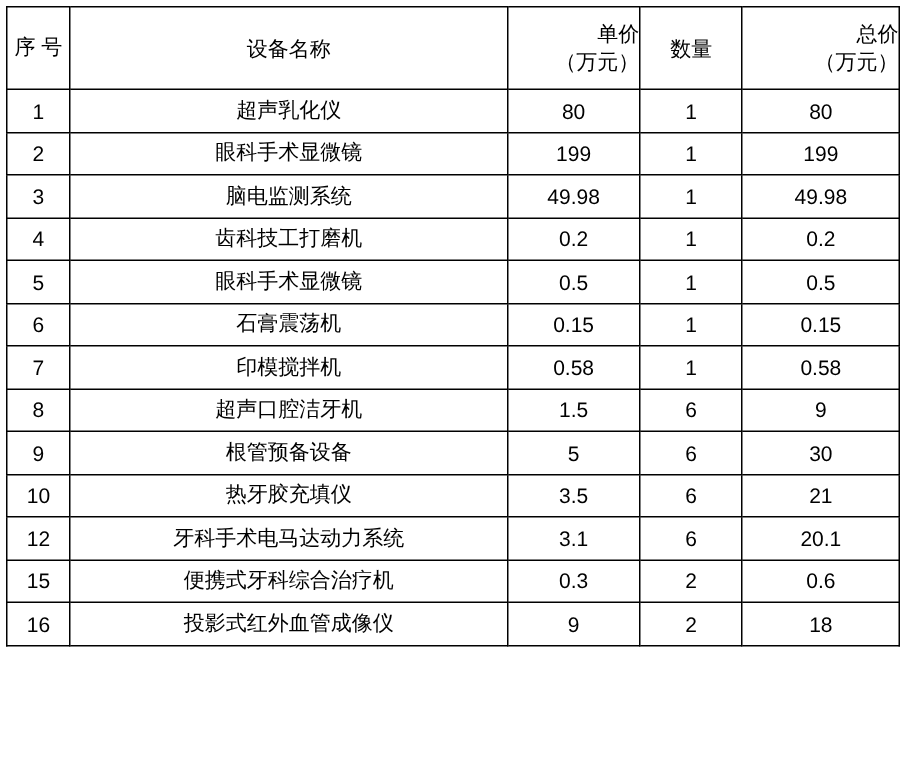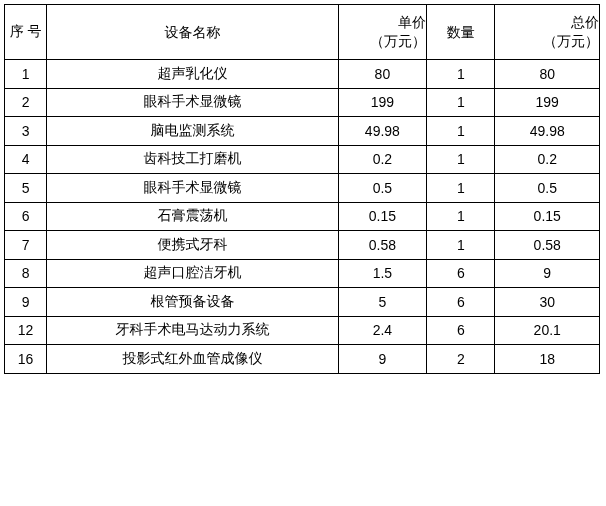--- a/index.html
+++ b/index.html
@@ -120,45 +120,59 @@
       </tr>
       <tr>
         <td>6</td>
         <td>石膏震荡机</td>
         <td>0.15</td>
         <td>1</td>
         <td>0.15</td>
       </tr>
       <tr>
         <td>7</td>
-        <td>便携式牙科</td>
+        <td>印模搅拌机</td>
         <td>0.58</td>
         <td>1</td>
         <td>0.58</td>
       </tr>
       <tr>
         <td>8</td>
         <td>超声口腔洁牙机</td>
         <td>1.5</td>
         <td>6</td>
         <td>9</td>
       </tr>
       <tr>
         <td>9</td>
         <td>根管预备设备</td>
         <td>5</td>
         <td>6</td>
         <td>30</td>
       </tr>
       <tr>
+        <td>10</td>
+        <td>热牙胶充填仪</td>
+        <td>3.5</td>
+        <td>6</td>
+        <td>21</td>
+      </tr>
+      <tr>
         <td>12</td>
         <td>牙科手术电马达动力系统</td>
-        <td>2.4</td>
+        <td>3.1</td>
         <td>6</td>
         <td>20.1</td>
+      </tr>
+      <tr>
+        <td>15</td>
+        <td>便携式牙科综合治疗机</td>
+        <td>0.3</td>
+        <td>2</td>
+        <td>0.6</td>
       </tr>
       <tr>
         <td>16</td>
         <td>投影式红外血管成像仪</td>
         <td>9</td>
         <td>2</td>
         <td>18</td>
       </tr>
     </tbody>
 </table>

